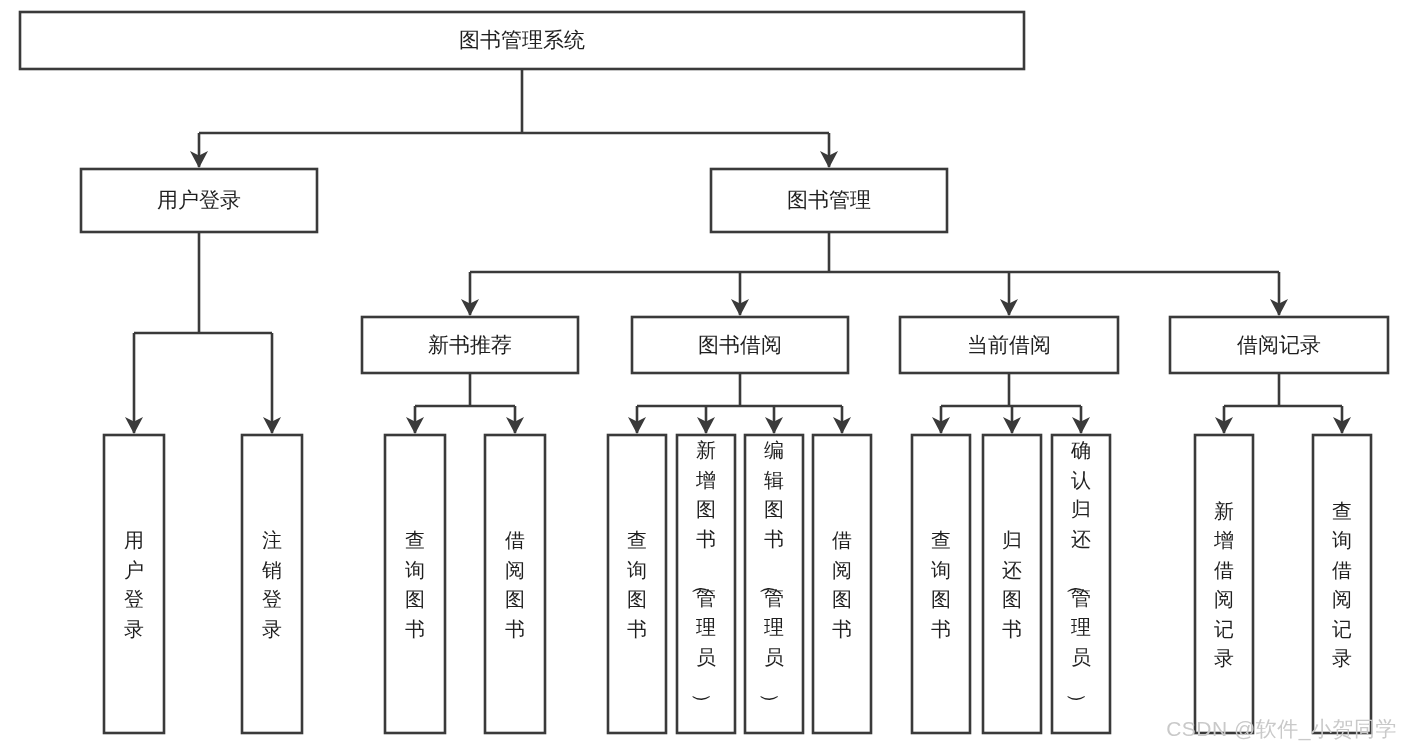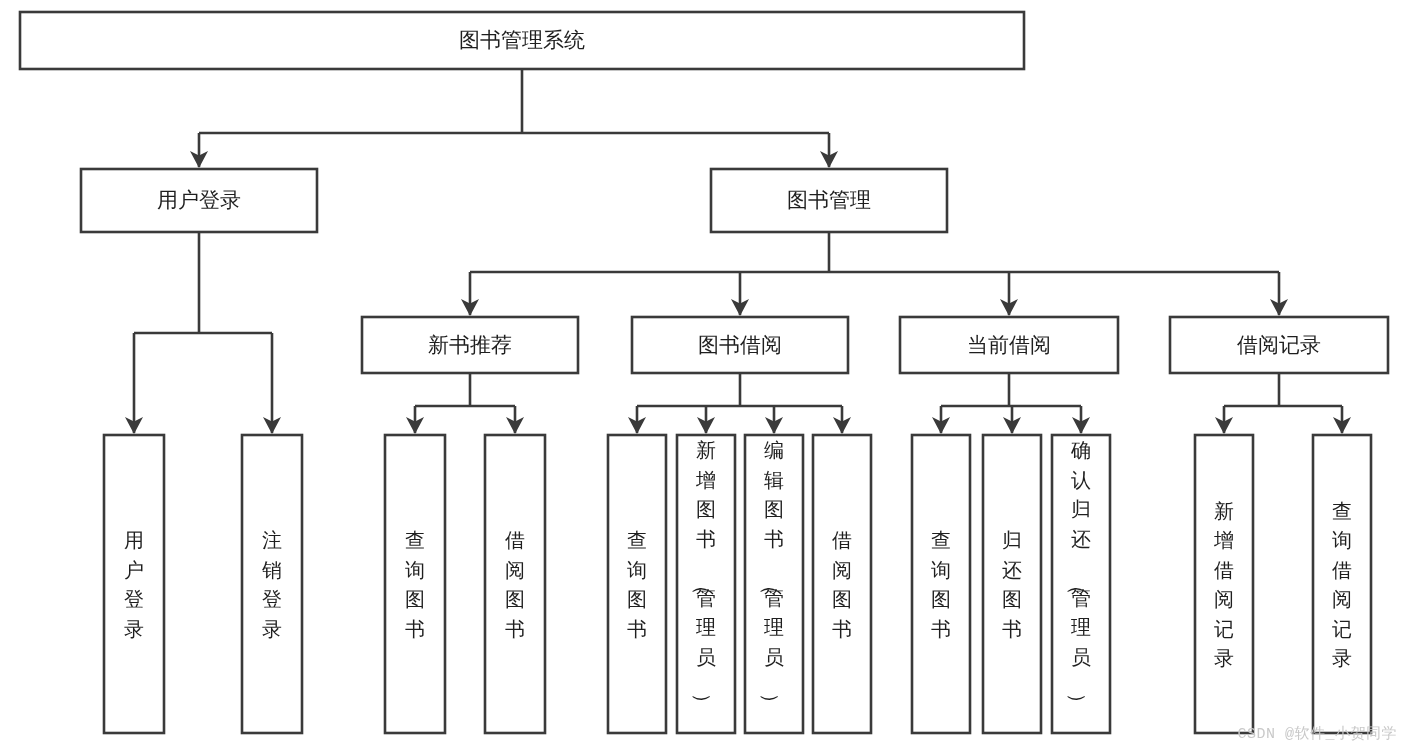--- a/index.html
+++ b/index.html
@@ -52,22 +52,22 @@
     stroke-linecap: butt;
   }
   .arrow-head {
     fill: #3a3a3a;
     stroke: none;
   }
   .watermark {
     position: absolute;
     right: 8px;
     bottom: 4px;
-    font-family: Liberation Mono, monospace;
-    font-size: 15px;
+    font-family: Liberation Sans, sans-serif;
+    font-size: 21px;
     color: #c9c9c9;
     letter-spacing: 0.5px;
     white-space: nowrap;
     user-select: none;
   }
 </style>
 </head>
 <body>
 
 <div id="diagram-root">

